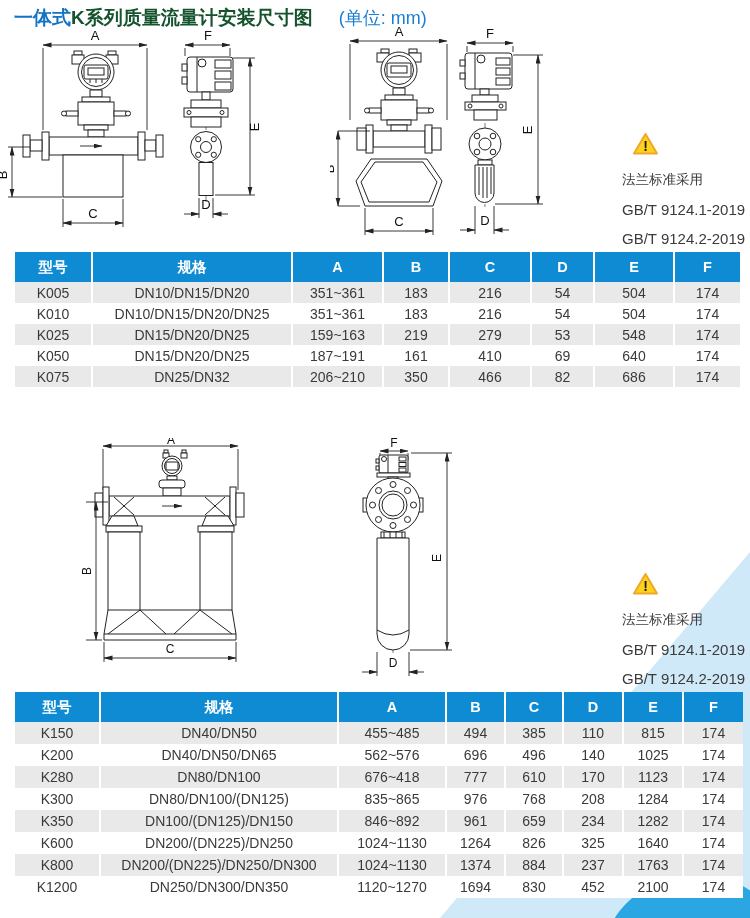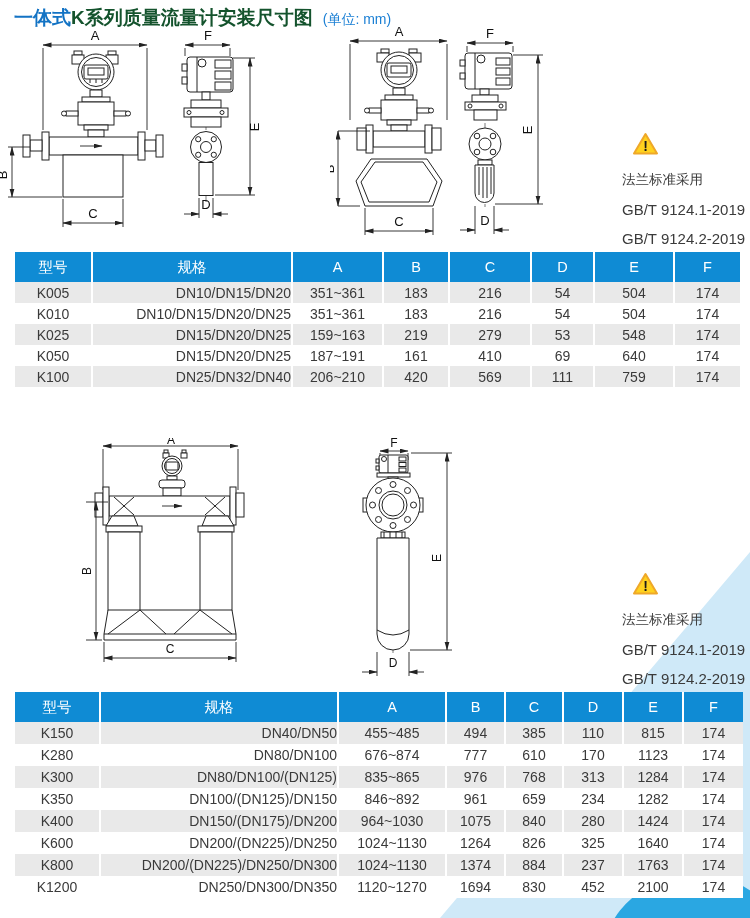--- a/index.html
+++ b/index.html
@@ -4,21 +4,21 @@
 <style>
   html,body{margin:0;padding:0}
   body{
     width:750px;height:918px;position:relative;overflow:hidden;background:#fff;
     font-family:"Liberation Sans","DejaVu Sans",sans-serif;color:#222;
   }
   
   .title{position:absolute;left:14px;top:5px;font-size:19px;font-weight:bold;z-index:3;white-space:nowrap}
   .title .pfx{color:#1373c4}
   .title .main{color:#14532d}
-  .title .unit{color:#1a7fd4;font-weight:normal;font-size:14px;margin-left:10px}
+  .title .unit{color:#1a7fd4;font-weight:normal;font-size:18px;margin-left:26px}
   
   .deco-tri{position:absolute;left:440px;top:552px;width:310px;height:366px;
     background:#cfe9f8;clip-path:polygon(100% 0,100% 100%,0 100%);z-index:0}
   .deco-wave{position:absolute;right:-30px;bottom:-42px;width:185px;height:85px;
     background:#2aa7e2;border-radius:50% 50% 0 0/100% 100% 0 0;transform:rotate(-9deg);z-index:0}
   
   svg.diag{position:absolute;z-index:1}
   .ln{fill:none;stroke:#222;stroke-width:1}
   .fl{fill:#fff;stroke:#222;stroke-width:1}
   .dim{fill:none;stroke:#222;stroke-width:0.9}
@@ -27,26 +27,26 @@
   .dtxt2{font-size:12px;fill:#111}
   
   .note{position:absolute;left:622px;width:130px;z-index:3;color:#3b3b3b}
   .note .warn{margin-left:10px}
   .note .hd{font-size:13.5px;margin-top:11px}
   .note .std{font-size:15px;margin-top:12px;white-space:nowrap}
   
   table.spec-table{position:absolute;border-collapse:collapse;table-layout:fixed;z-index:2;background:#fff}
   #table1{left:15px;top:252px;width:725px}
   #table2{left:15px;top:692px;width:728px}
-  .spec-table th{background:#0f8bd4;color:#fff;font-weight:normal;font-size:14.5px;height:30px;padding:0;text-align:center}
+  .spec-table th{background:#0f8bd4;color:#fff;font-weight:bold;font-size:14.5px;height:30px;padding:0;text-align:center}
   .spec-table td{font-size:14px;color:#3a3a3a;height:21px;padding:0;text-align:center;white-space:nowrap;overflow:hidden}
   #table2 td{height:22px}
   .spec-table th+th,.spec-table td+td{border-left:2px solid #fff}
   .spec-table tbody tr:nth-child(odd){background:#e9e9e9}
-  .spec-table td.spec{text-align:right;padding-left:0}
+  .spec-table td.spec{text-align:center;padding-left:0}
 </style>
 </head>
 <body>
 
 <div class="deco-tri"></div>
 <div class="deco-wave"></div>
 
 <div class="title">
   <span class="pfx">一体式</span><span class="main">K系列质量流量计安装尺寸图</span><span class="unit">(单位: mm)</span>
 </div>
@@ -398,27 +398,27 @@
         <td>K050</td>
         <td class="spec">DN15/DN20/DN25</td>
         <td>187~191</td>
         <td>161</td>
         <td>410</td>
         <td>69</td>
         <td>640</td>
         <td>174</td>
       </tr>
       <tr>
-        <td>K100</td>
-        <td class="spec">DN25/DN32/DN40</td>
+        <td>K075</td>
+        <td class="spec">DN25/DN32</td>
         <td>206~210</td>
-        <td>420</td>
-        <td>569</td>
-        <td>111</td>
-        <td>759</td>
+        <td>350</td>
+        <td>466</td>
+        <td>82</td>
+        <td>686</td>
         <td>174</td>
       </tr>
     </tbody>
 </table>
 
 <table class="spec-table" id="table2">
   <colgroup>
     <col style="width:85px">
       <col style="width:238px">
       <col style="width:108px">
@@ -445,60 +445,60 @@
         <td>K150</td>
         <td class="spec">DN40/DN50</td>
         <td>455~485</td>
         <td>494</td>
         <td>385</td>
         <td>110</td>
         <td>815</td>
         <td>174</td>
       </tr>
       <tr>
+        <td>K200</td>
+        <td class="spec">DN40/DN50/DN65</td>
+        <td>562~576</td>
+        <td>696</td>
+        <td>496</td>
+        <td>140</td>
+        <td>1025</td>
+        <td>174</td>
+      </tr>
+      <tr>
         <td>K280</td>
         <td class="spec">DN80/DN100</td>
-        <td>676~874</td>
+        <td>676~418</td>
         <td>777</td>
         <td>610</td>
         <td>170</td>
         <td>1123</td>
         <td>174</td>
       </tr>
       <tr>
         <td>K300</td>
         <td class="spec">DN80/DN100/(DN125)</td>
         <td>835~865</td>
         <td>976</td>
         <td>768</td>
-        <td>313</td>
+        <td>208</td>
         <td>1284</td>
         <td>174</td>
       </tr>
       <tr>
         <td>K350</td>
         <td class="spec">DN100/(DN125)/DN150</td>
         <td>846~892</td>
         <td>961</td>
         <td>659</td>
         <td>234</td>
         <td>1282</td>
         <td>174</td>
       </tr>
       <tr>
-        <td>K400</td>
-        <td class="spec">DN150/(DN175)/DN200</td>
-        <td>964~1030</td>
-        <td>1075</td>
-        <td>840</td>
-        <td>280</td>
-        <td>1424</td>
-        <td>174</td>
-      </tr>
-      <tr>
         <td>K600</td>
         <td class="spec">DN200/(DN225)/DN250</td>
         <td>1024~1130</td>
         <td>1264</td>
         <td>826</td>
         <td>325</td>
         <td>1640</td>
         <td>174</td>
       </tr>
       <tr>

